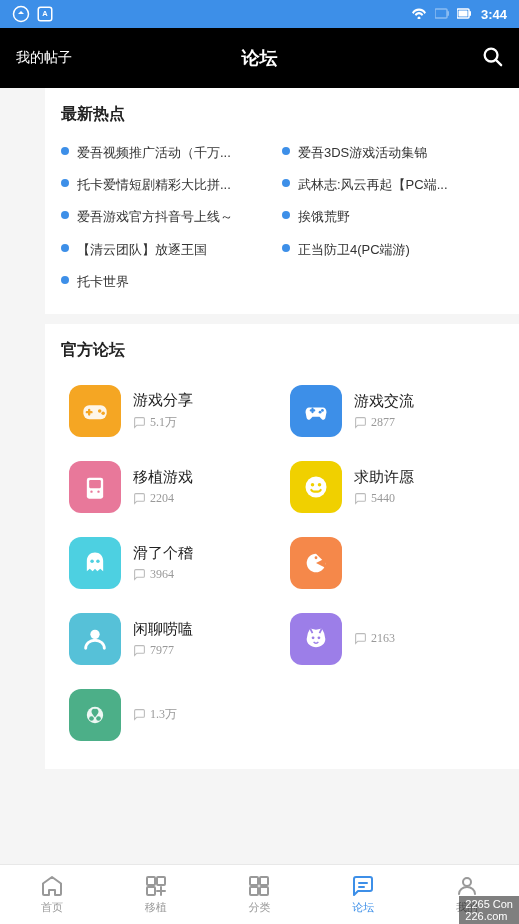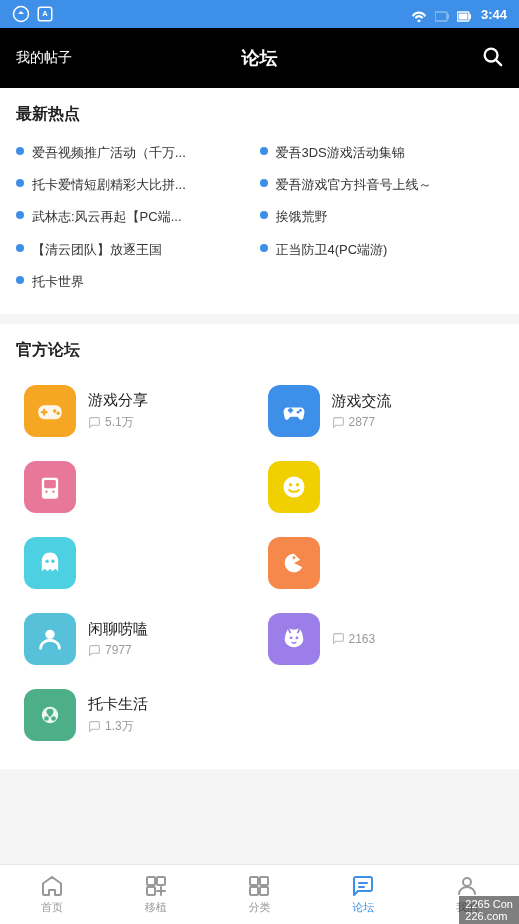--- a/index.html
+++ b/index.html
@@ -53,21 +53,21 @@
       padding: 0 12px;
     }
     .status-left {
       display: flex;
       gap: 6px;
       align-items: center;
     }
     .status-right {
       display: flex;
       gap: 8px;
-      align-items: flex-end;
+      align-items: flex-start;
       color: white;
       font-size: 12px;
     }
     .status-time {
       color: white;
       font-size: 13px;
       font-weight: 600;
     }
 
     
@@ -129,20 +129,21 @@
       height: 52px;
       border-radius: 12px;
       margin-right: 12px;
       flex-shrink: 0;
       display: flex;
       align-items: center;
       justify-content: center;
     }
     .forum-info {
       flex: 1;
+      font-family: Liberation Serif, serif;
     }
     .forum-name {
       font-size: 15px;
       font-weight: 500;
       color: #222;
       margin-bottom: 4px;
     }
     .forum-count {
       font-size: 12px;
       color: #999;
@@ -193,20 +194,21 @@
       right: 0;
       background: rgba(0,0,0,0.5);
       color: white;
       font-size: 11px;
       padding: 2px 6px;
       z-index: 100;
     }
 
     .content-wrap {
       padding-bottom: 70px;
+      padding-left: 45px;
     }
   </style>
 </head>
 <body>
 
 <div class="status-bar">
   <div class="status-left">
 
     <svg width="18" height="18" viewBox="0 0 24 24" fill="white">
         <circle cx="12" cy="12" r="10" fill="none" stroke="white" stroke-width="2"></circle>
@@ -259,25 +261,25 @@
         <div class="topic-item">
           <span class="topic-dot"></span>
           <span class="topic-text">爱吾3DS游戏活动集锦</span>
         </div>
         <div class="topic-item">
           <span class="topic-dot"></span>
           <span class="topic-text">托卡爱情短剧精彩大比拼...</span>
         </div>
         <div class="topic-item">
           <span class="topic-dot"></span>
+          <span class="topic-text">武林志:风云再起【PC端...</span>
+        </div>
+        <div class="topic-item">
+          <span class="topic-dot"></span>
           <span class="topic-text">爱吾游戏官方抖音号上线～</span>
-        </div>
-        <div class="topic-item">
-          <span class="topic-dot"></span>
-          <span class="topic-text">武林志:风云再起【PC端...</span>
         </div>
         <div class="topic-item">
           <span class="topic-dot"></span>
           <span class="topic-text">挨饿荒野</span>
         </div>
         <div class="topic-item">
           <span class="topic-dot"></span>
           <span class="topic-text">【清云团队】放逐王国</span>
         </div>
         <div class="topic-item">
@@ -334,38 +336,65 @@
   </div>
         <div class="forum-item">
     <div class="forum-icon" style="background:#e8789a">
       <svg width="28" height="28" viewBox="0 0 24 24" fill="white">
               <rect x="5" y="4" width="14" height="18" rx="2" fill="white"></rect>
               <rect x="7" y="6" width="10" height="7" rx="1" fill="#e8789a"></rect>
               <circle cx="9" cy="16" r="1" fill="#e8789a"></circle>
               <circle cx="15" cy="16" r="1" fill="#e8789a"></circle>
             </svg>
     </div>
+    <div class="forum-info">
+      <div class="forum-name">移植游戏</div>
+      <div class="forum-count">
+        <svg width="13" height="13" viewBox="0 0 24 24" fill="none" stroke="#bbb" stroke-width="2">
+          <path d="M21 15C21 16.1 20.1 17 19 17H7L3 21V5C3 3.9 3.9 3 5 3H19C20.1 3 21 3.9 21 5V15Z"></path>
+        </svg>
+        2204
+      </div>
+    </div>
   </div>
         <div class="forum-item">
     <div class="forum-icon" style="background:#f0d000">
       <svg width="28" height="28" viewBox="0 0 24 24" fill="white">
               <circle cx="12" cy="12" r="9" fill="white"></circle>
               <circle cx="9" cy="10" r="1.5" fill="#f0d000"></circle>
               <circle cx="15" cy="10" r="1.5" fill="#f0d000"></circle>
               <path d="M8 14.5 C9 16.5 15 16.5 16 14.5" stroke="#f0d000" stroke-width="1.8" stroke-linecap="round" fill="none"></path>
             </svg>
     </div>
+    <div class="forum-info">
+      <div class="forum-name">求助许愿</div>
+      <div class="forum-count">
+        <svg width="13" height="13" viewBox="0 0 24 24" fill="none" stroke="#bbb" stroke-width="2">
+          <path d="M21 15C21 16.1 20.1 17 19 17H7L3 21V5C3 3.9 3.9 3 5 3H19C20.1 3 21 3.9 21 5V15Z"></path>
+        </svg>
+        5440
+      </div>
+    </div>
   </div>
         <div class="forum-item">
     <div class="forum-icon" style="background:#4dd0e1">
       <svg width="28" height="28" viewBox="0 0 24 24" fill="white">
               <path d="M12 3C8 3 5 6 5 10V19L7.5 17L10 19L12 17L14 19L16.5 17L19 19V10C19 6 16 3 12 3Z" fill="white"></path>
               <circle cx="9.5" cy="10.5" r="1.5" fill="#4dd0e1"></circle>
               <circle cx="14.5" cy="10.5" r="1.5" fill="#4dd0e1"></circle>
             </svg>
+    </div>
+    <div class="forum-info">
+      <div class="forum-name">滑了个稽</div>
+      <div class="forum-count">
+        <svg width="13" height="13" viewBox="0 0 24 24" fill="none" stroke="#bbb" stroke-width="2">
+          <path d="M21 15C21 16.1 20.1 17 19 17H7L3 21V5C3 3.9 3.9 3 5 3H19C20.1 3 21 3.9 21 5V15Z"></path>
+        </svg>
+        3964
+      </div>
     </div>
   </div>
         <div class="forum-item">
     <div class="forum-icon" style="background:#f5884a">
       <svg width="28" height="28" viewBox="0 0 24 24" fill="white">
               <path d="M12 4C7.6 4 4 7.6 4 12C4 16.4 7.6 20 12 20C16.4 20 20 16.4 20 12" fill="white"></path>
               <path d="M12 12 L20 8 L20 16 Z" fill="#f5884a"></path>
               <circle cx="12" cy="7.5" r="1.2" fill="#f5884a"></circle>
             </svg>
     </div>
@@ -410,21 +439,20 @@
         <div class="forum-item">
     <div class="forum-icon" style="background:#4caf88">
       <svg width="28" height="28" viewBox="0 0 24 24" fill="white">
               <circle cx="12" cy="12" r="7" fill="white" opacity="0.9"></circle>
               <path d="M9 9 C9 7 11 6 12 7 C13 6 15 7 15 9 C15 11 12 14 12 14 C12 14 9 11 9 9Z" fill="#4caf88"></path>
               <circle cx="9" cy="15" r="2" fill="#4caf88"></circle>
               <circle cx="15" cy="15" r="2" fill="#4caf88"></circle>
             </svg>
     </div>
     <div class="forum-info">
-      <div class="forum-name">托卡生活</div>
       <div class="forum-count">
         <svg width="13" height="13" viewBox="0 0 24 24" fill="none" stroke="#bbb" stroke-width="2">
           <path d="M21 15C21 16.1 20.1 17 19 17H7L3 21V5C3 3.9 3.9 3 5 3H19C20.1 3 21 3.9 21 5V15Z"></path>
         </svg>
         1.3万
       </div>
     </div>
   </div>
       </div>
   </div>

